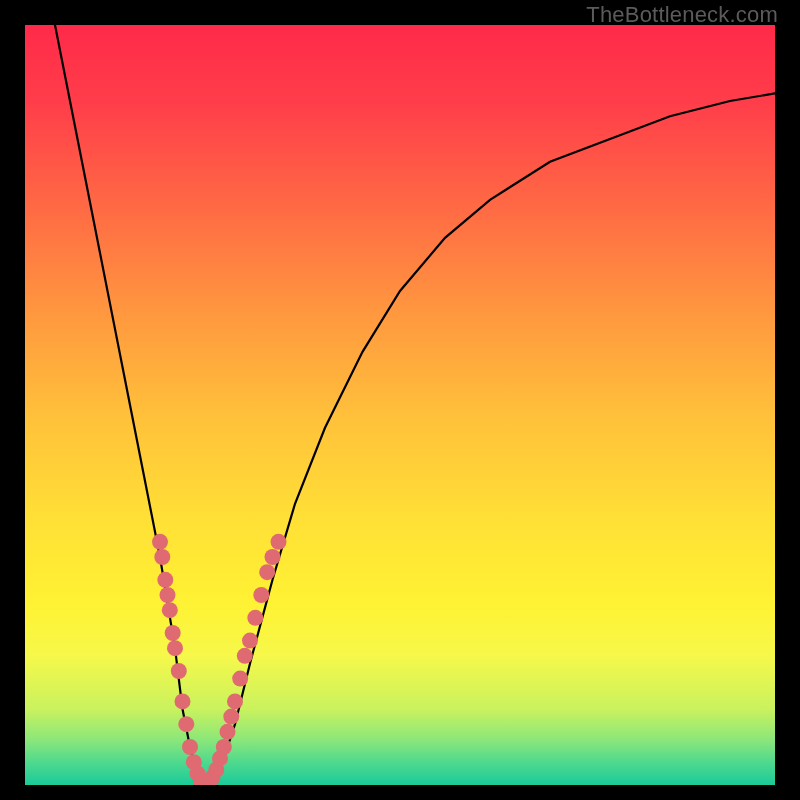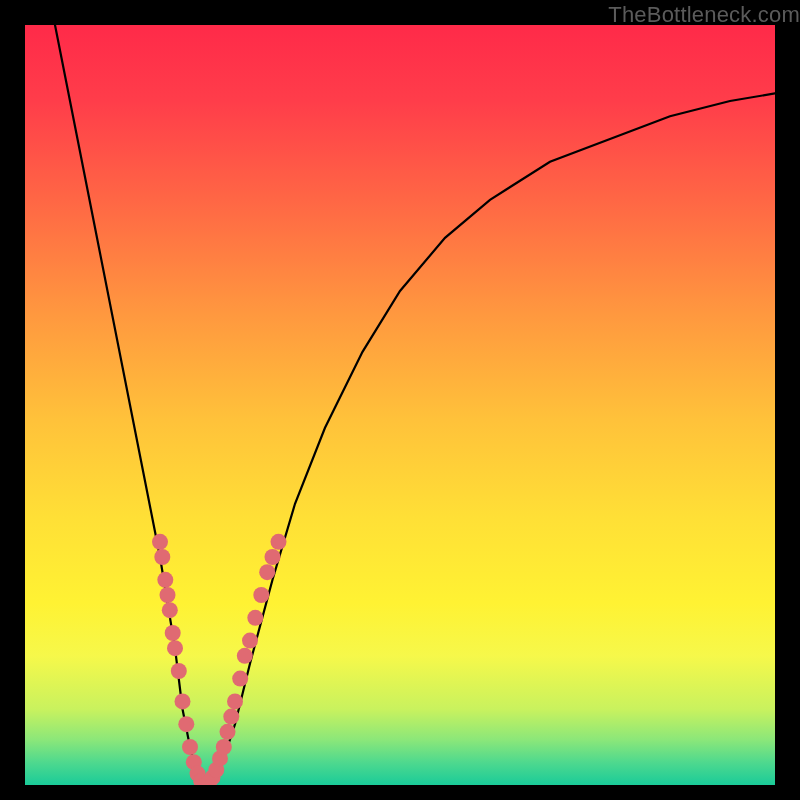--- a/index.html
+++ b/index.html
@@ -28,21 +28,21 @@
       #f6f84a 83%,
       #c9f25e 90%,
       #8ce779 94%,
       #4fd98e 97%,
       #1acb99 100%
     );
   }
   .watermark {
     position: absolute;
     top: 2px;
-    right: 0;
+    right: 22px;
     font-size: 22px;
     color: #5b5b5b;
     letter-spacing: 0.2px;
     font-weight: 500;
     user-select: none;
   }
   svg.curve {
     position: absolute;
     left: 0;
     top: 0;

